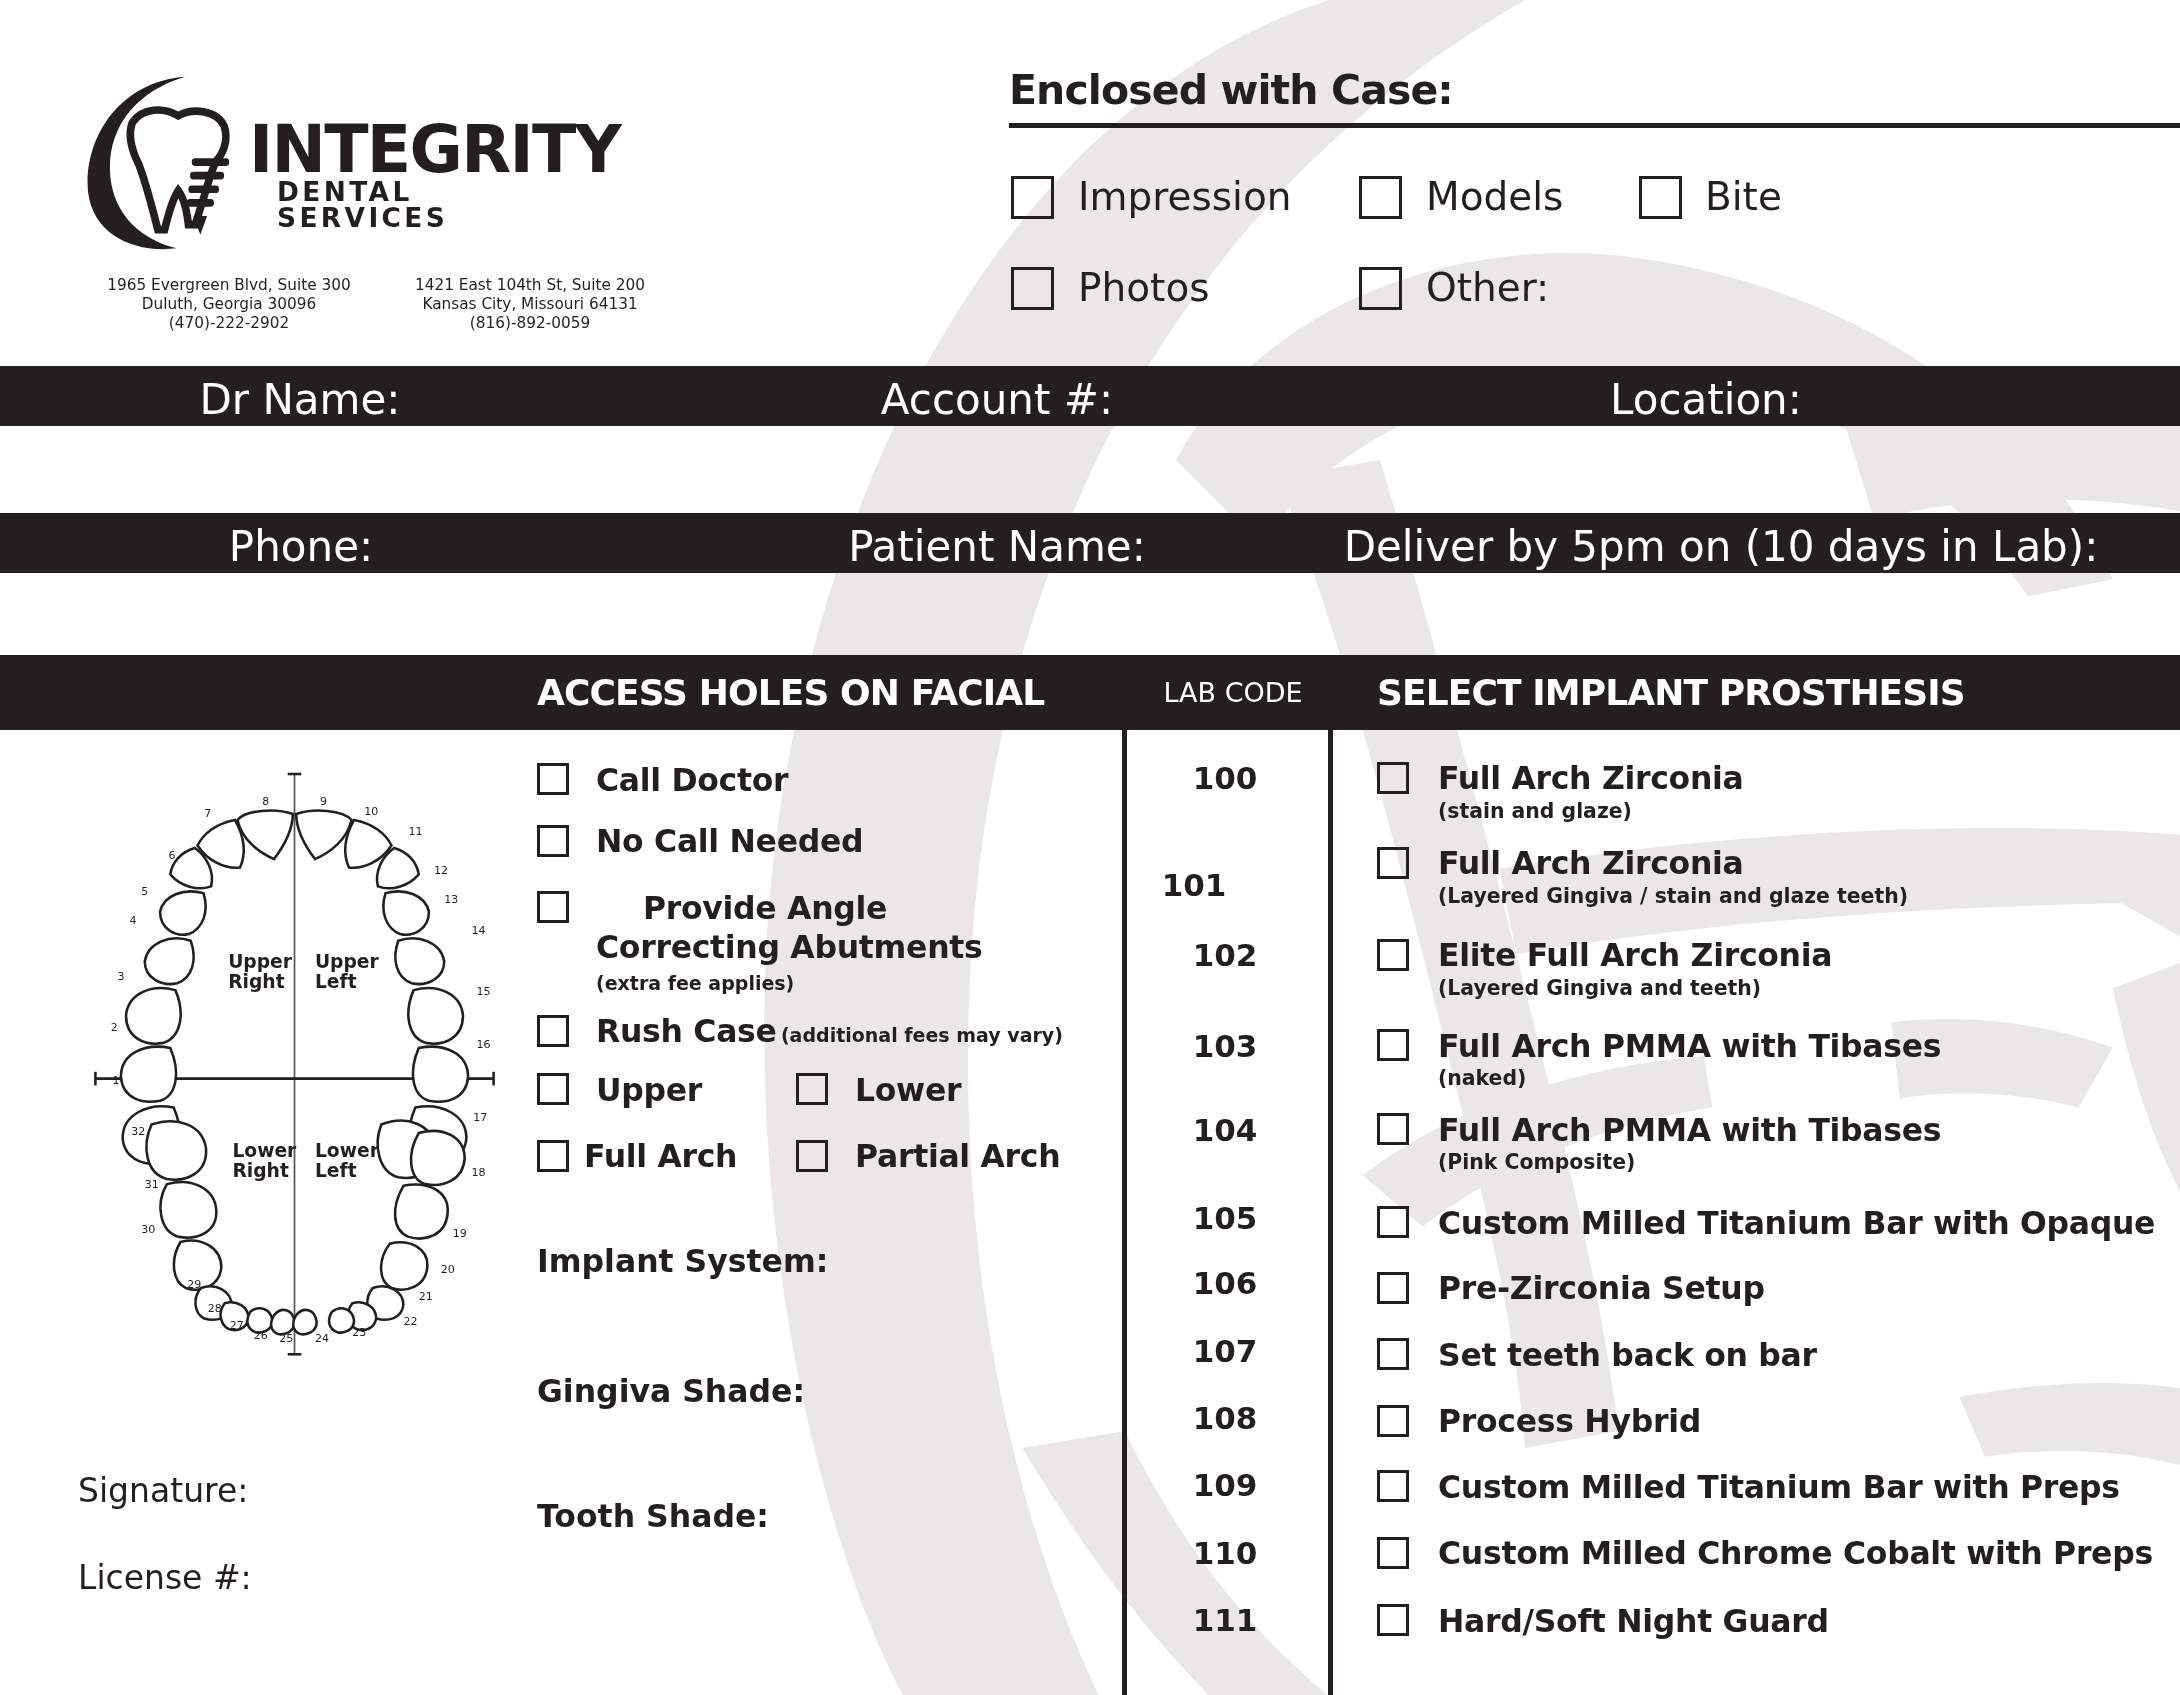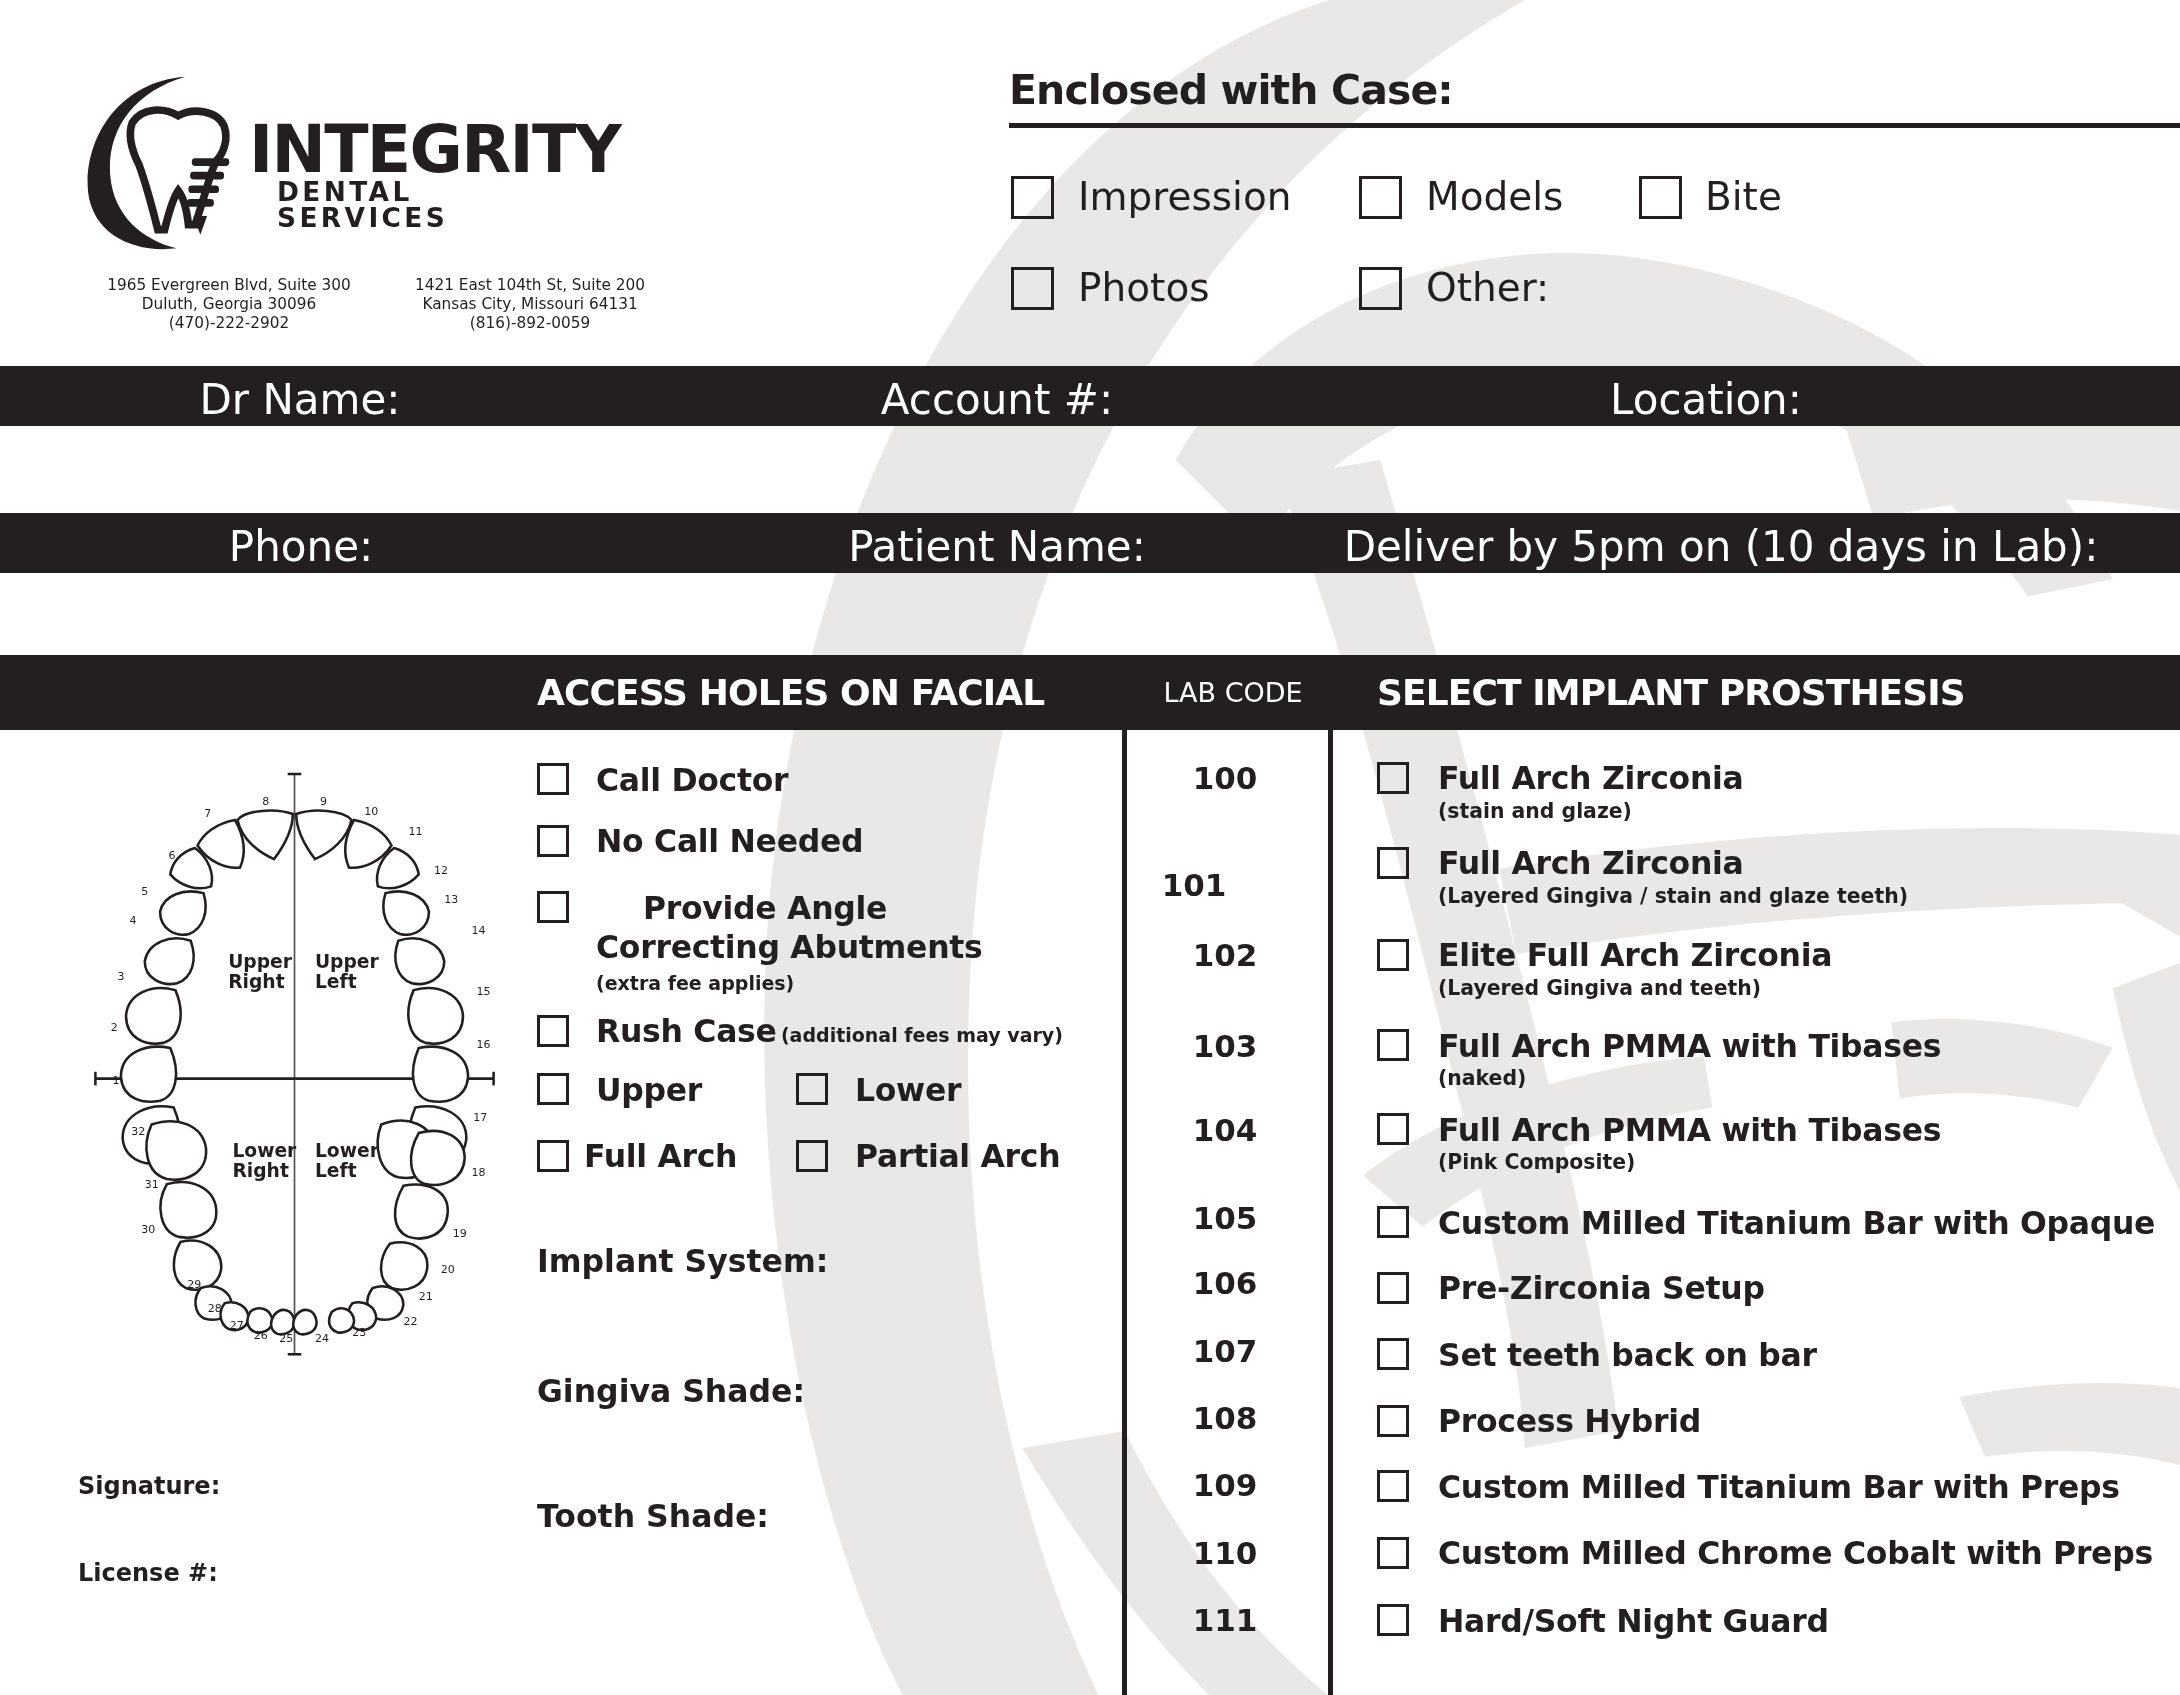--- a/index.html
+++ b/index.html
@@ -26,21 +26,21 @@
   .lbl-xs { font-size:19px; font-weight:600; line-height:1; }
 
   .bar { position:absolute; left:0; width:2181px; background:#231f20; }
   .bar-label { position:absolute; color:#ffffff; font-size:42px; line-height:1; transform:translateX(-50%); white-space:nowrap; }
   .sec-head { position:absolute; color:#ffffff; font-weight:bold; font-size:36px; letter-spacing:-0.9px; line-height:1; white-space:nowrap; }
   .sec-head-light { position:absolute; color:#ffffff; font-size:27px; line-height:1; transform:translateX(-50%); white-space:nowrap; }
 
   .vline { position:absolute; width:5.1px; background:#231f20; }
   .code { position:absolute; font-size:31px; font-weight:600; transform:translateX(-50%); line-height:1; }
   .field-lbl { position:absolute; font-size:31.5px; font-weight:600; line-height:1; white-space:nowrap; }
-  .sig-lbl { position:absolute; font-size:24px; font-weight:700; line-height:1; white-space:nowrap; }
+  .sig-lbl { position:absolute; font-size:33px; font-weight:400; line-height:1; white-space:nowrap; }
   .nowrap { white-space:nowrap; }
   .chart-txt { font-family:"DejaVu Sans", sans-serif; fill:#231f20; }
 </style>
 </head>
 <body>
 
 <svg class="watermark" viewBox="0 0 2560 1991" xmlns="http://www.w3.org/2000/svg">
   <g fill="#e9e8e7">
 
     <path d="M1560,0 C1180,120 930,600 900,1100 C880,1450 960,1800 1060,1991 L1290,1991 C1180,1760 1120,1450 1140,1120 C1170,640 1390,230 1790,0 Z"></path>

